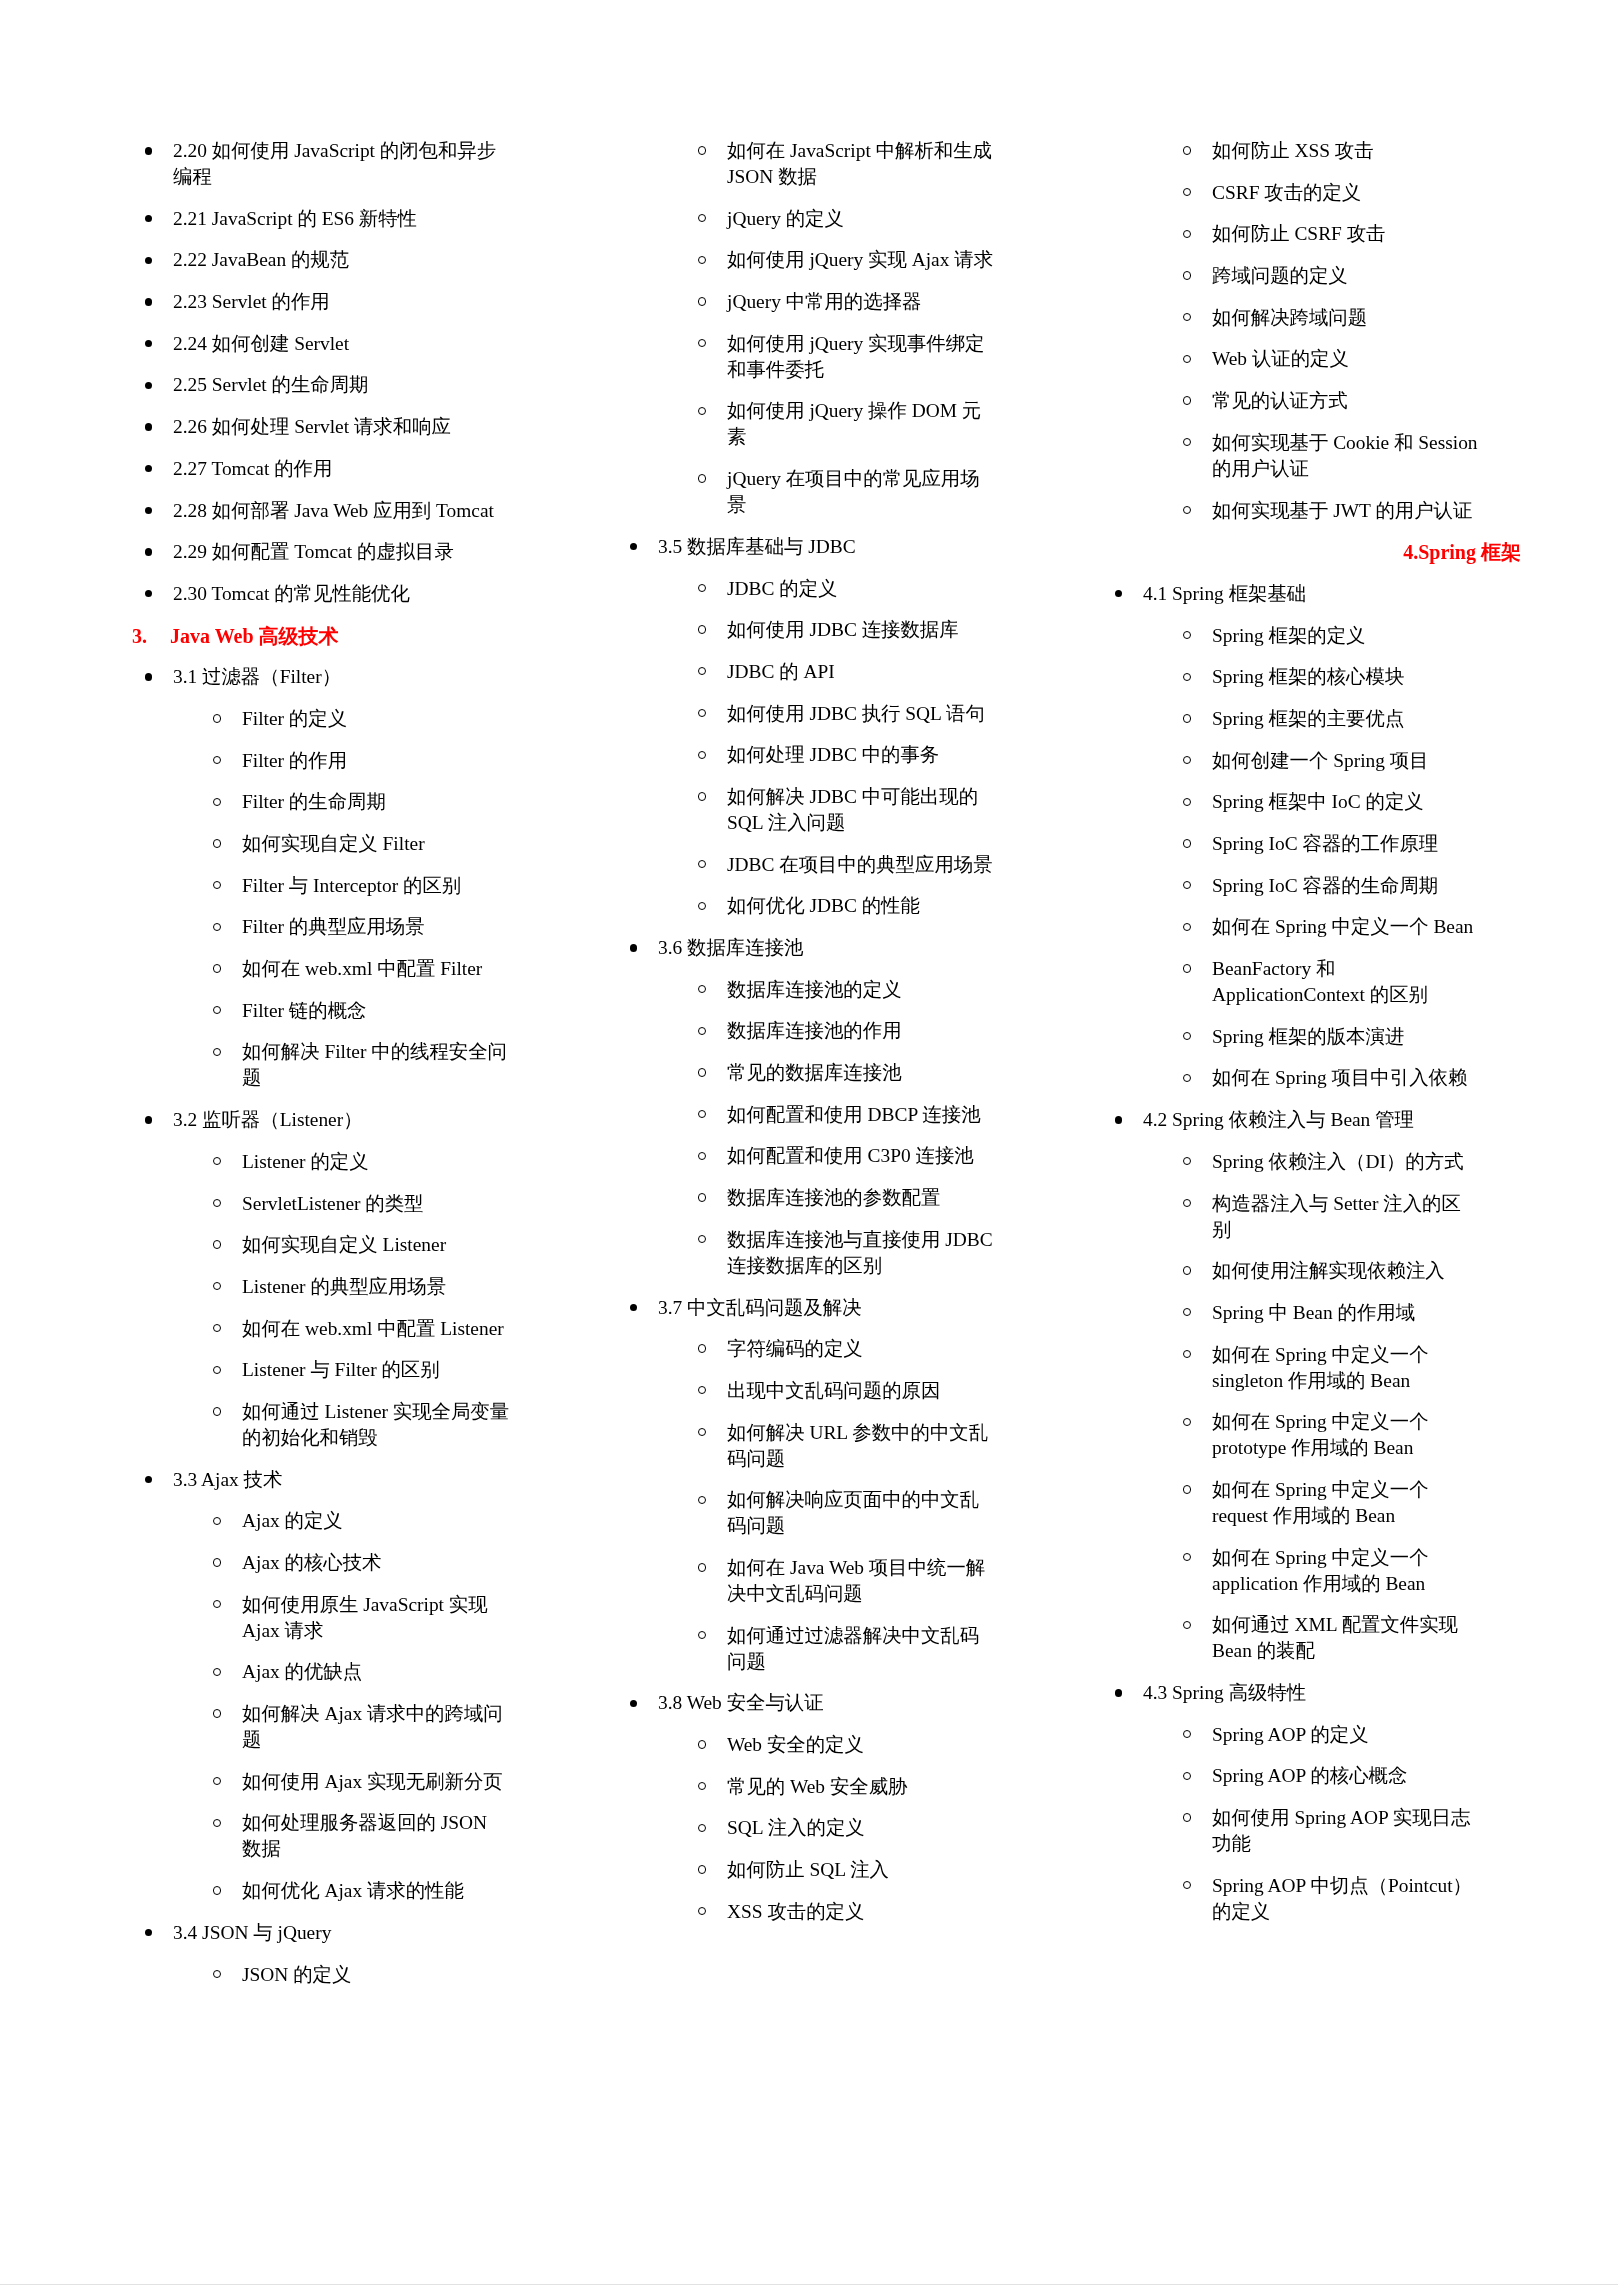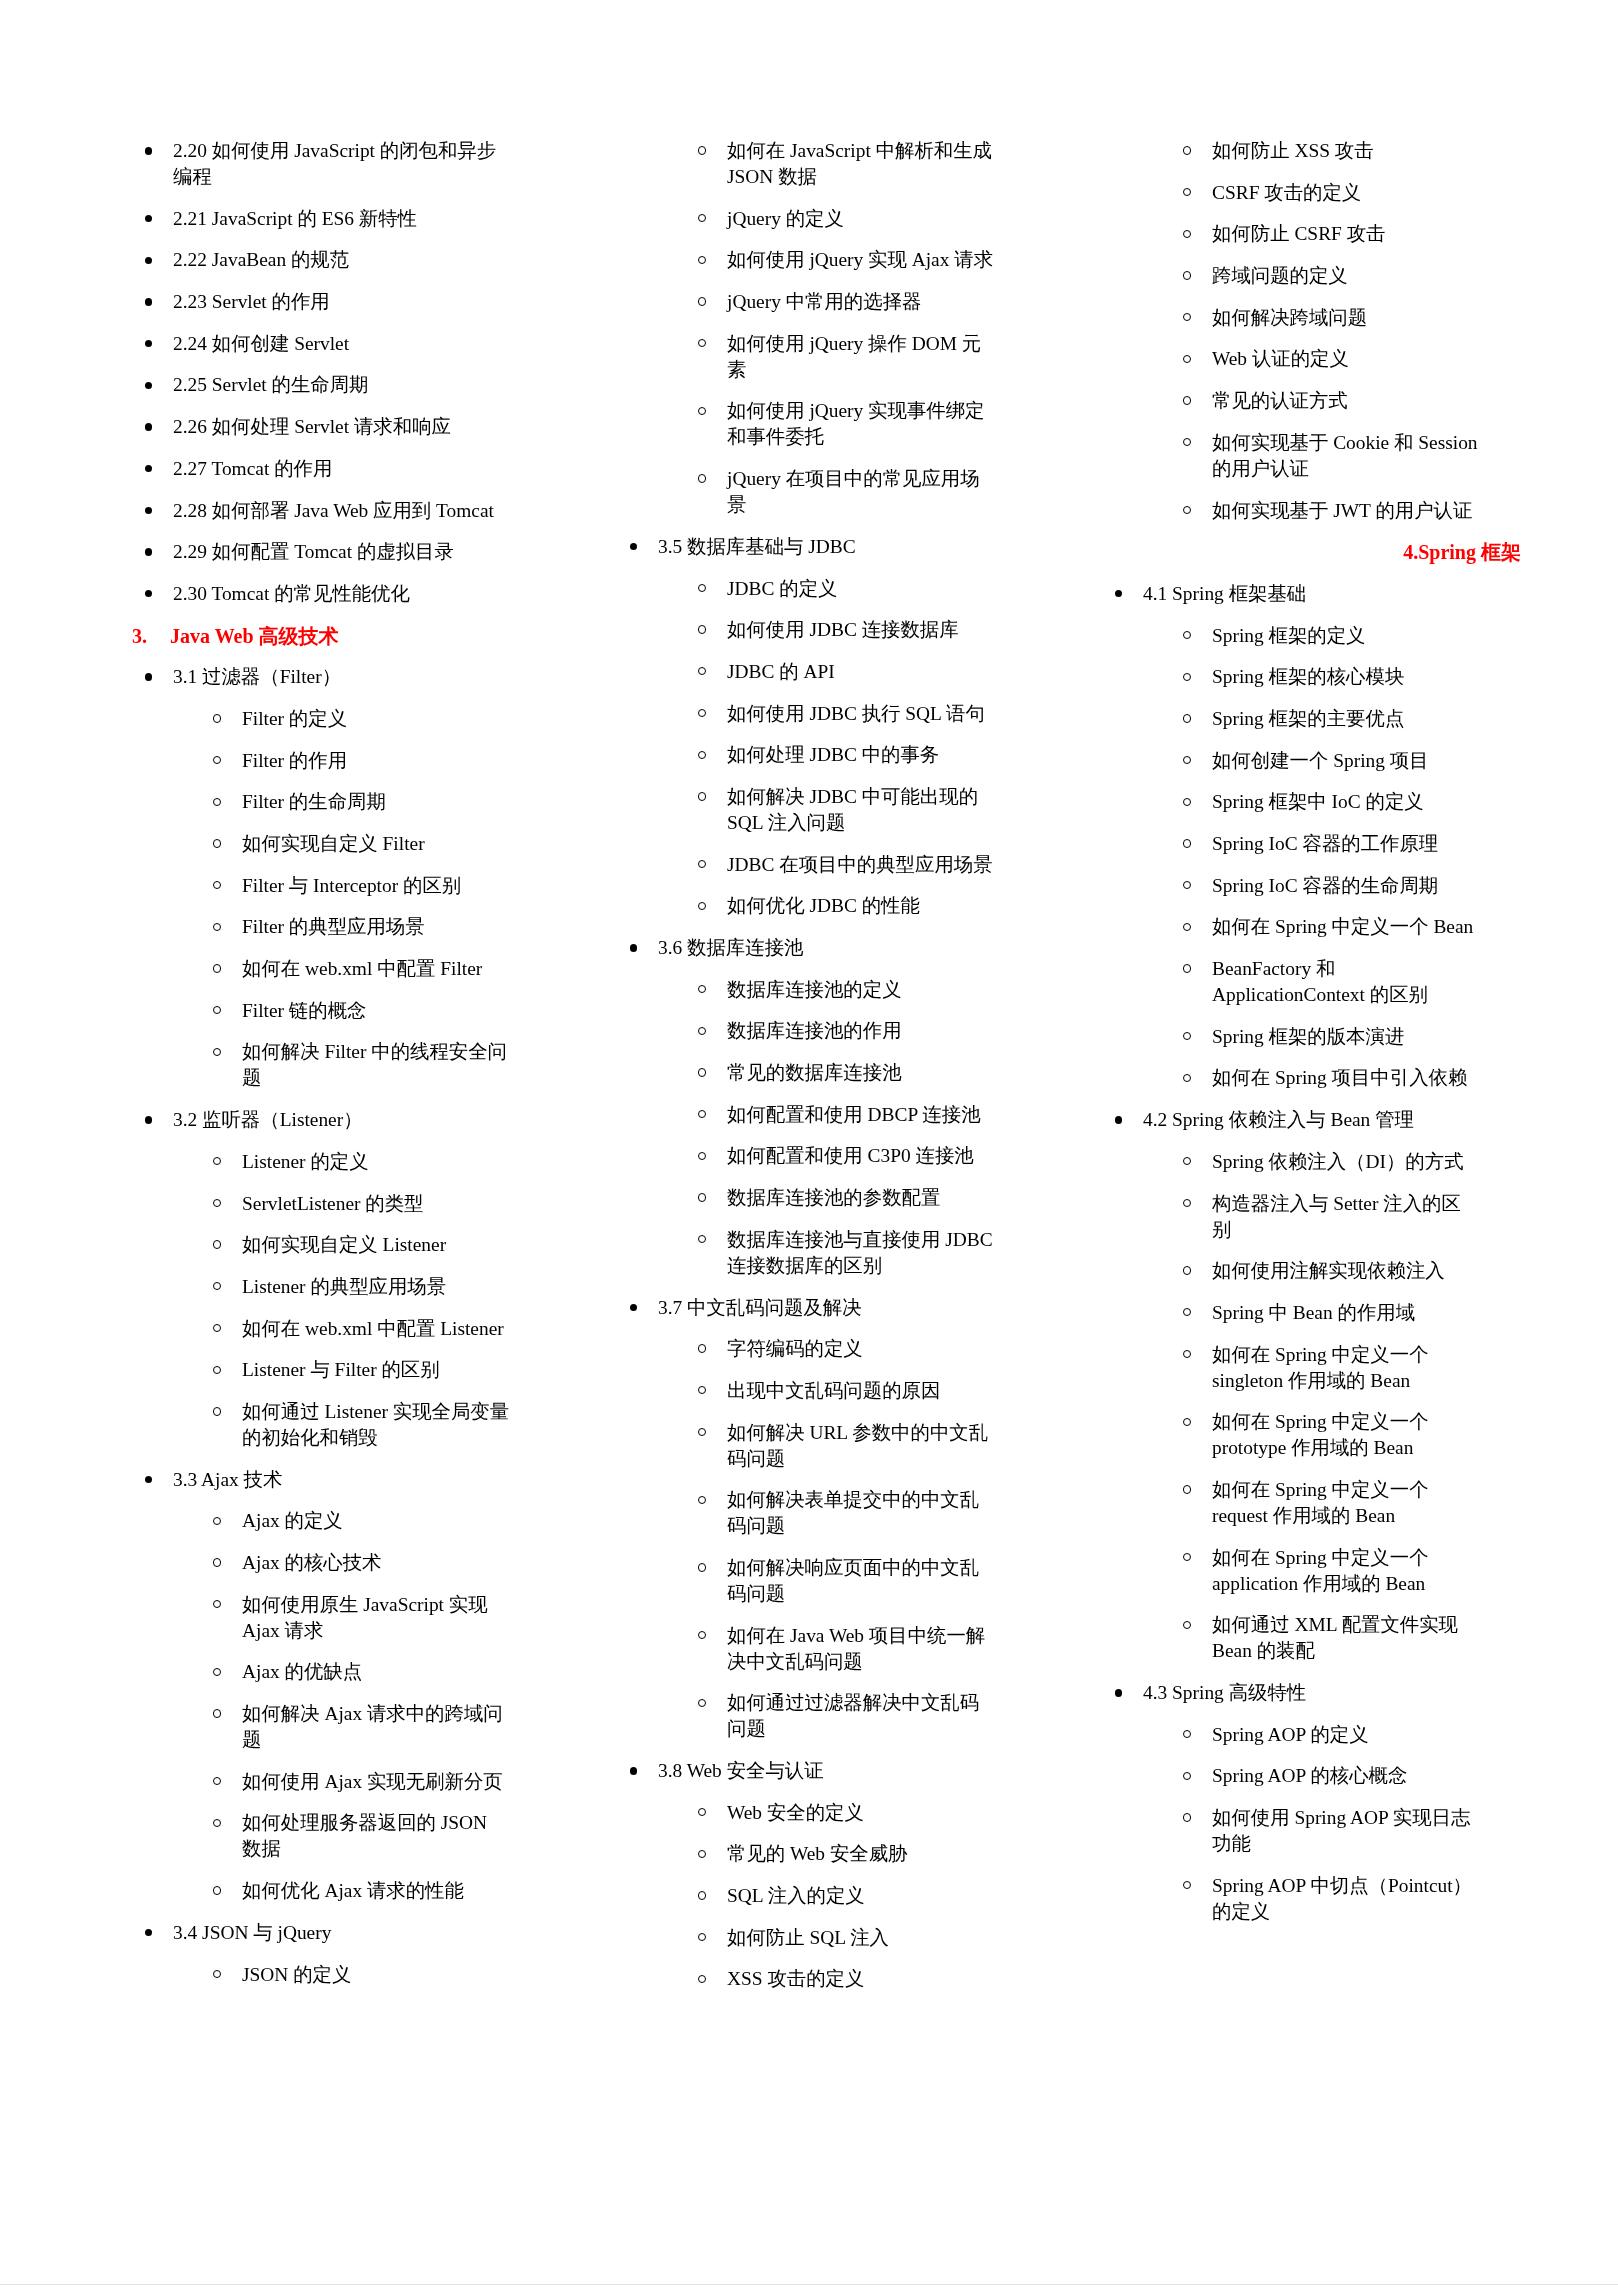--- a/index.html
+++ b/index.html
@@ -129,22 +129,22 @@
         <div class="item l2"><span class="marker"></span><span class="txt">如何处理服务器返回的 JSON 数据</span></div>
         <div class="item l2"><span class="marker"></span><span class="txt">如何优化 Ajax 请求的性能</span></div>
         <div class="item l1"><span class="marker"></span><span class="txt">3.4 JSON 与 jQuery</span></div>
         <div class="item l2"><span class="marker"></span><span class="txt">JSON 的定义</span></div>
       </div>
       <div class="col">
         <div class="item l2"><span class="marker"></span><span class="txt">如何在 JavaScript 中解析和生成 JSON 数据</span></div>
         <div class="item l2"><span class="marker"></span><span class="txt">jQuery 的定义</span></div>
         <div class="item l2"><span class="marker"></span><span class="txt">如何使用 jQuery 实现 Ajax 请求</span></div>
         <div class="item l2"><span class="marker"></span><span class="txt">jQuery 中常用的选择器</span></div>
+        <div class="item l2"><span class="marker"></span><span class="txt">如何使用 jQuery 实现事件绑定和事件委托</span></div>
         <div class="item l2"><span class="marker"></span><span class="txt">如何使用 jQuery 操作 DOM 元素</span></div>
-        <div class="item l2"><span class="marker"></span><span class="txt">如何使用 jQuery 实现事件绑定和事件委托</span></div>
         <div class="item l2"><span class="marker"></span><span class="txt">jQuery 在项目中的常见应用场景</span></div>
         <div class="item l1"><span class="marker"></span><span class="txt">3.5 数据库基础与 JDBC</span></div>
         <div class="item l2"><span class="marker"></span><span class="txt">JDBC 的定义</span></div>
         <div class="item l2"><span class="marker"></span><span class="txt">如何使用 JDBC 连接数据库</span></div>
         <div class="item l2"><span class="marker"></span><span class="txt">JDBC 的 API</span></div>
         <div class="item l2"><span class="marker"></span><span class="txt">如何使用 JDBC 执行 SQL 语句</span></div>
         <div class="item l2"><span class="marker"></span><span class="txt">如何处理 JDBC 中的事务</span></div>
         <div class="item l2"><span class="marker"></span><span class="txt">如何解决 JDBC 中可能出现的 SQL 注入问题</span></div>
         <div class="item l2"><span class="marker"></span><span class="txt">JDBC 在项目中的典型应用场景</span></div>
         <div class="item l2"><span class="marker"></span><span class="txt">如何优化 JDBC 的性能</span></div>
@@ -153,21 +153,20 @@
         <div class="item l2"><span class="marker"></span><span class="txt">数据库连接池的作用</span></div>
         <div class="item l2"><span class="marker"></span><span class="txt">常见的数据库连接池</span></div>
         <div class="item l2"><span class="marker"></span><span class="txt">如何配置和使用 DBCP 连接池</span></div>
         <div class="item l2"><span class="marker"></span><span class="txt">如何配置和使用 C3P0 连接池</span></div>
         <div class="item l2"><span class="marker"></span><span class="txt">数据库连接池的参数配置</span></div>
         <div class="item l2"><span class="marker"></span><span class="txt">数据库连接池与直接使用 JDBC 连接数据库的区别</span></div>
         <div class="item l1"><span class="marker"></span><span class="txt">3.7 中文乱码问题及解决</span></div>
         <div class="item l2"><span class="marker"></span><span class="txt">字符编码的定义</span></div>
         <div class="item l2"><span class="marker"></span><span class="txt">出现中文乱码问题的原因</span></div>
         <div class="item l2"><span class="marker"></span><span class="txt">如何解决 URL 参数中的中文乱码问题</span></div>
-        <div class="item l2"><span class="marker"></span><span class="txt">如何解决表单提交中的中文乱码问题</span></div>
         <div class="item l2"><span class="marker"></span><span class="txt">如何解决响应页面中的中文乱码问题</span></div>
         <div class="item l2"><span class="marker"></span><span class="txt">如何在 Java Web 项目中统一解决中文乱码问题</span></div>
         <div class="item l2"><span class="marker"></span><span class="txt">如何通过过滤器解决中文乱码问题</span></div>
         <div class="item l1"><span class="marker"></span><span class="txt">3.8 Web 安全与认证</span></div>
         <div class="item l2"><span class="marker"></span><span class="txt">Web 安全的定义</span></div>
         <div class="item l2"><span class="marker"></span><span class="txt">常见的 Web 安全威胁</span></div>
         <div class="item l2"><span class="marker"></span><span class="txt">SQL 注入的定义</span></div>
         <div class="item l2"><span class="marker"></span><span class="txt">如何防止 SQL 注入</span></div>
         <div class="item l2"><span class="marker"></span><span class="txt">XSS 攻击的定义</span></div>
       </div>

